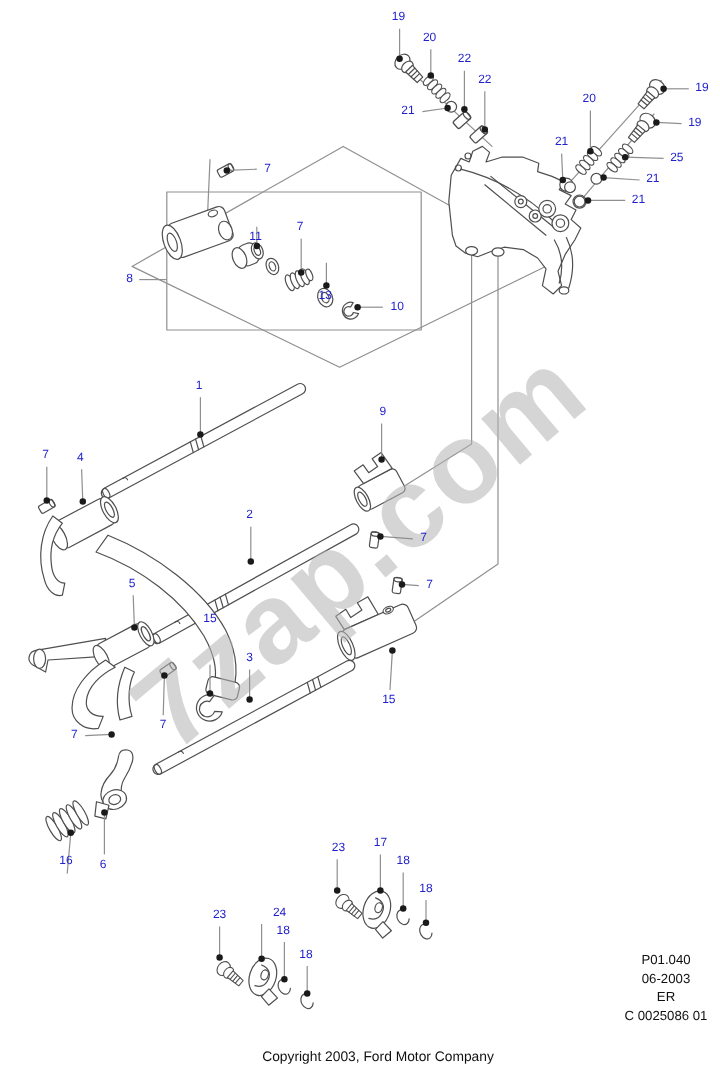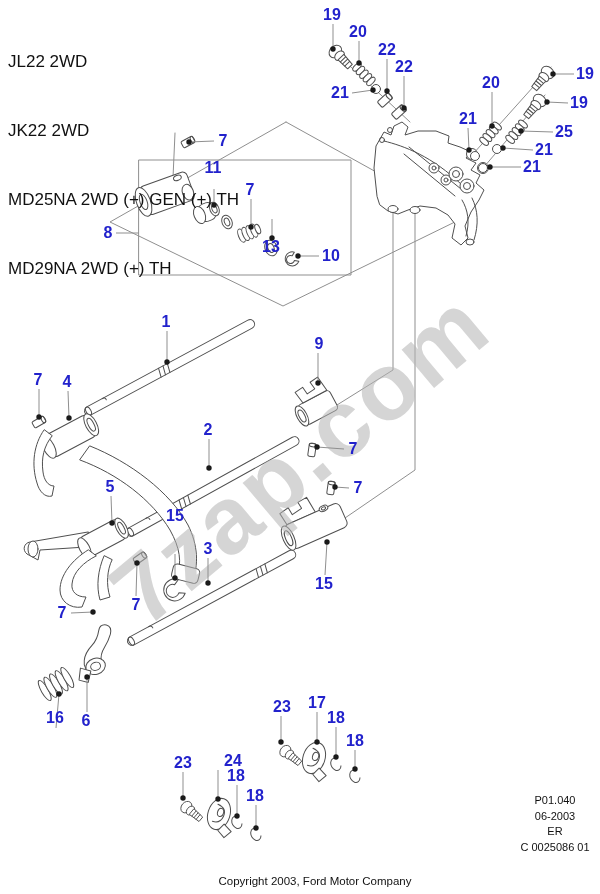--- a/index.html
+++ b/index.html
@@ -8,21 +8,21 @@
   .layer{position:absolute;left:0;top:0;width:600px;height:894px;}
   svg{display:block;}
   
   .art{stroke:var(--art-color,#4f4f4f);stroke-width:1;fill:none;stroke-linecap:round;stroke-linejoin:round;}
   .art .w{fill:#ffffff;}
   .thin{stroke:var(--leader-color,#8f8f8f);stroke-width:1;fill:none;}
   
   .title-block{position:absolute;left:8px;top:4px;color:#111;font-size:17px;line-height:23px;white-space:pre;}
   
   .part-label{position:absolute;transform:translate(-50%,-50%);color:var(--label-color,#2222cc);
-              font-size:16px;font-weight:bold;line-height:1;cursor:pointer;}
+              font-size:10px;font-weight:normal;line-height:1;cursor:pointer;}
   
   .watermark{position:absolute;left:300px;top:458px;transform:translate(-50%,-50%) rotate(-40deg);
              font-size:95px;font-weight:bold;letter-spacing:3px;white-space:nowrap;
              color:var(--wm-color,#b4b4b4);opacity:.55;pointer-events:none;}
   
   .footer-block{position:absolute;left:475px;top:793px;width:160px;text-align:center;
                 color:#111;font-size:11px;line-height:15.5px;}
   .copyright{position:absolute;left:0;top:875px;width:630px;text-align:center;color:#111;font-size:11.5px;}
 </style>
 </head>
@@ -380,21 +380,21 @@
       <div class="part-label" style="left: 404px; top: 67px;">22</div>
       <div class="part-label" style="left: 340px; top: 93px;">21</div>
       <div class="part-label" style="left: 491px; top: 83px;">20</div>
       <div class="part-label" style="left: 585px; top: 74px;">19</div>
       <div class="part-label" style="left: 579px; top: 103px;">19</div>
       <div class="part-label" style="left: 564px; top: 132px;">25</div>
       <div class="part-label" style="left: 544px; top: 150px;">21</div>
       <div class="part-label" style="left: 532px; top: 167px;">21</div>
       <div class="part-label" style="left: 468px; top: 119px;">21</div>
       <div class="part-label" style="left: 223px; top: 141px;">7</div>
-      <div class="part-label" style="left: 213px; top: 168px;">11</div>
+      <div class="part-label" style="left: 213px; top: 198px;">11</div>
       <div class="part-label" style="left: 250px; top: 190px;">7</div>
       <div class="part-label" style="left: 271px; top: 210px; margin-top: 37px;">13</div>
       <div class="part-label" style="left: 331px; top: 256px;">10</div>
       <div class="part-label" style="left: 108px; top: 233px;">8</div>
       <div class="part-label" style="left: 166px; top: 322px;">1</div>
       <div class="part-label" style="left: 38px; top: 380px;">7</div>
       <div class="part-label" style="left: 67px; top: 382px;">4</div>
       <div class="part-label" style="left: 208px; top: 430px;">2</div>
       <div class="part-label" style="left: 319px; top: 344px;">9</div>
       <div class="part-label" style="left: 353px; top: 449px;">7</div>
@@ -410,26 +410,20 @@
       <div class="part-label" style="left: 282px; top: 707px;">23</div>
       <div class="part-label" style="left: 317px; top: 703px;">17</div>
       <div class="part-label" style="left: 336px; top: 718px;">18</div>
       <div class="part-label" style="left: 355px; top: 741px;">18</div>
       <div class="part-label" style="left: 183px; top: 763px;">23</div>
       <div class="part-label" style="left: 233px; top: 761px;">24</div>
       <div class="part-label" style="left: 236px; top: 776px;">18</div>
       <div class="part-label" style="left: 255px; top: 796px;">18</div>
     </div>
 
-  <div class="title-block">
-    <div>JL22 2WD</div>
-    <div>JK22 2WD</div>
-    <div>MD25NA 2WD (+) GEN (+) TH</div>
-    <div>MD29NA 2WD (+) TH</div>
-  </div>
 
   <div class="footer-block">
     <div>P01.040</div>
     <div>06-2003</div>
     <div>ER</div>
     <div>C 0025086 01</div>
   </div>
   <div class="copyright">Copyright 2003, Ford Motor Company</div>
 
 </div>

